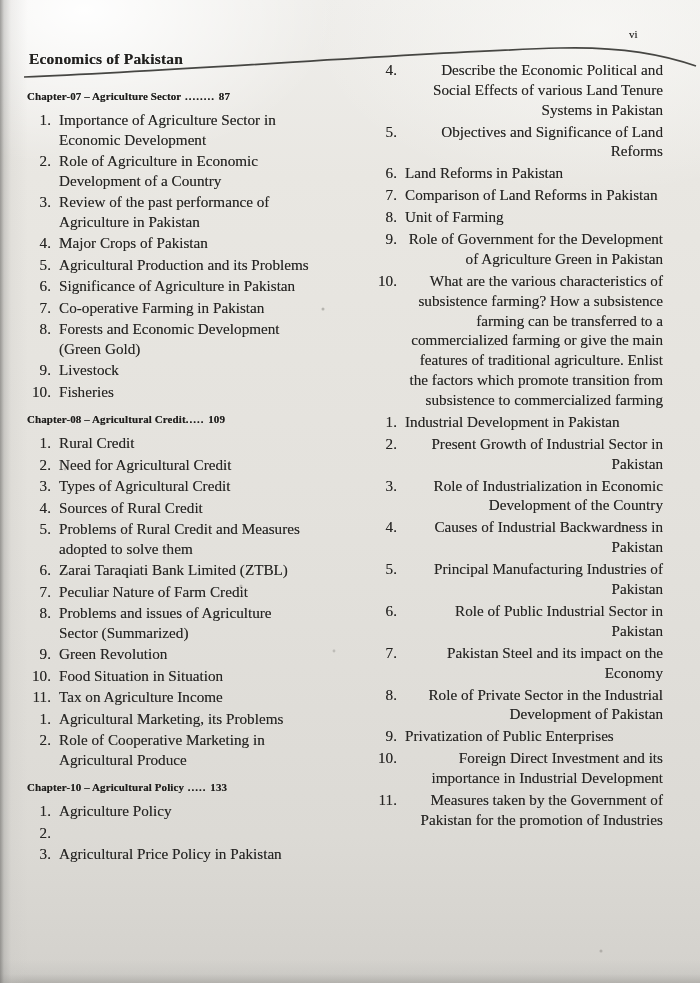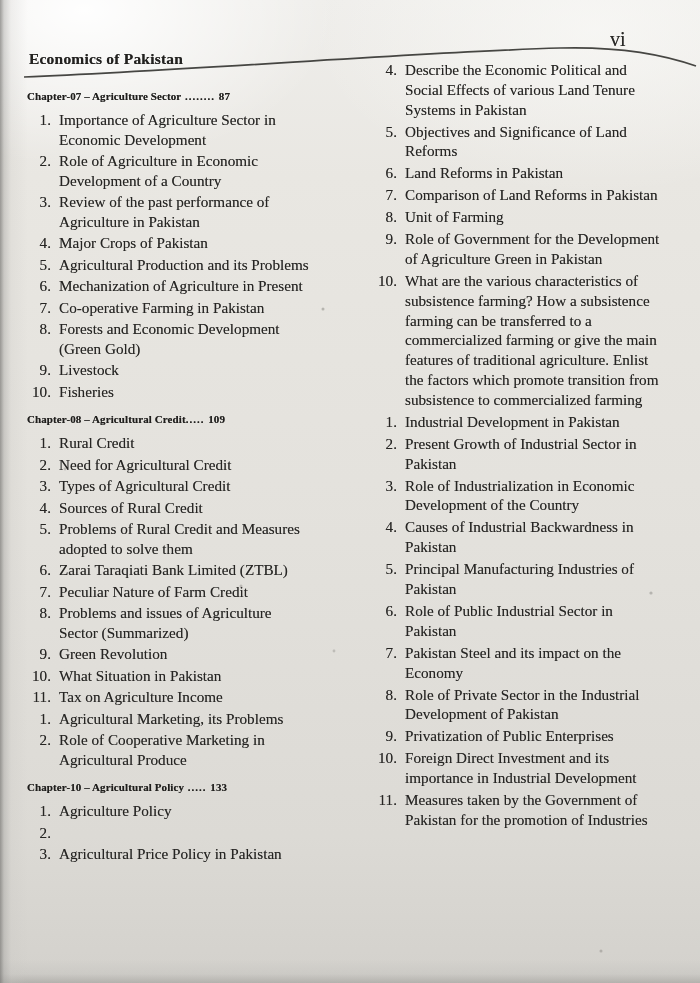--- a/index.html
+++ b/index.html
@@ -14,22 +14,22 @@
       radial-gradient(ellipse 520px 300px at 85% 3%, rgba(252,252,250,0.6) 0%, rgba(252,252,250,0) 55%),
       linear-gradient(180deg, #efeeeb 0%, #e9e7e2 18%, #e3e1dc 55%, #dcdad5 85%, #d3d1cc 100%);
   }
   .hdr-title{
     position:absolute;left:29px;top:50px;
     font-weight:bold;font-size:15.5px;
     letter-spacing:0.2px;color:#22211f;
     text-shadow:0 0 0.5px rgba(40,40,40,0.6);
   }
   .hdr-pagenum{
-    position:absolute;left:610px;top:28px;
-    font-size:20px;color:#2a2927;
+    position:absolute;left:629px;top:28px;
+    font-size:11px;color:#2a2927;
     text-shadow:0 0 0.5px rgba(40,40,40,0.55);
   }
   .hdr-rule{position:absolute;left:0;top:0;pointer-events:none;}
   .col{position:absolute;width:322px;}
   .col-left{left:27px;top:86px;}
   .col-right{left:373px;top:60px;}
   .toc-section{margin:0 0 0 0;}
   .chapter-heading{
     font-weight:bold;font-size:11px;line-height:21px;
     margin:8px 0 3px 0;white-space:nowrap;
@@ -42,21 +42,21 @@
   .leader-dots{letter-spacing:1px;}
   .toc-item{
     display:flex;align-items:flex-start;
     font-size:15.2px;
     text-shadow:0 0 0.5px rgba(45,45,45,0.5);
   }
   .col-left .toc-item{line-height:19.5px;margin-bottom:2px;}
   .col-right .toc-item{line-height:19.8px;margin-bottom:2.2px;}
   .item-number{width:24px;min-width:24px;text-align:right;margin-right:8px;}
   .col-left .item-text{max-width:252px;}
-  .col-right .item-text{max-width:258px;}
+  .col-right .item-text{max-width:258px;text-align:right;}
   .specks{position:absolute;left:0;top:0;width:2px;height:2px;border-radius:50%;
     background:transparent;
     box-shadow:
       322px 308px 0 0.5px rgba(70,68,64,0.30),
       650px 592px 0 0.6px rgba(70,68,64,0.28),
       64px 468px 0 0.4px rgba(70,68,64,0.25),
       600px 950px 0 0.5px rgba(70,68,64,0.25),
       333px 650px 0 0.4px rgba(70,68,64,0.22),
       240px 585px 0 0.5px rgba(70,68,64,0.25);
   }
@@ -88,21 +88,21 @@
         <div class="toc-item">
           <span class="item-number">4.</span>
           <span class="item-text">Major Crops of Pakistan</span>
         </div>
         <div class="toc-item">
           <span class="item-number">5.</span>
           <span class="item-text">Agricultural Production and its Problems</span>
         </div>
         <div class="toc-item">
           <span class="item-number">6.</span>
-          <span class="item-text">Mechanization of Agriculture in Present</span>
+          <span class="item-text">Significance of Agriculture in Pakistan</span>
         </div>
         <div class="toc-item">
           <span class="item-number">7.</span>
           <span class="item-text">Co-operative Farming in Pakistan</span>
         </div>
         <div class="toc-item">
           <span class="item-number">8.</span>
           <span class="item-text">Forests and Economic Development (Green Gold)</span>
         </div>
         <div class="toc-item">
@@ -147,21 +147,21 @@
         <div class="toc-item">
           <span class="item-number">8.</span>
           <span class="item-text">Problems and issues of Agriculture Sector (Summarized)</span>
         </div>
         <div class="toc-item">
           <span class="item-number">9.</span>
           <span class="item-text">Green Revolution</span>
         </div>
         <div class="toc-item">
           <span class="item-number">10.</span>
-          <span class="item-text">What Situation in Pakistan</span>
+          <span class="item-text">Food Situation in Situation</span>
         </div>
         <div class="toc-item">
           <span class="item-number">11.</span>
           <span class="item-text">Tax on Agriculture Income</span>
         </div>
       </div>
       <div class="toc-section">
         <div class="toc-item">
           <span class="item-number">1.</span>
           <span class="item-text">Agricultural Marketing, its Problems</span>

